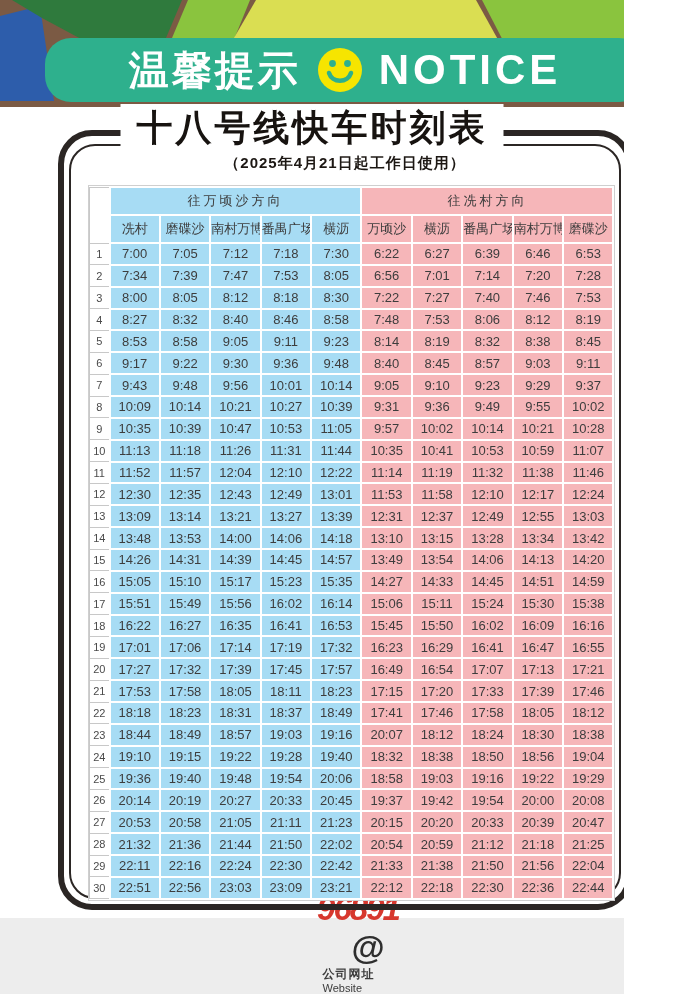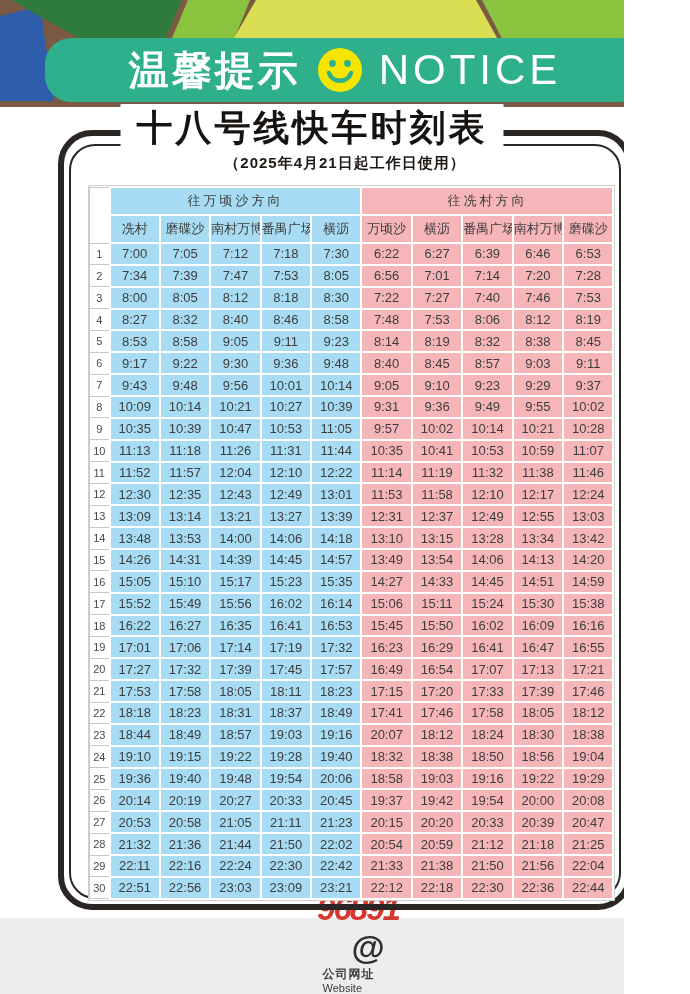--- a/index.html
+++ b/index.html
@@ -5,21 +5,21 @@
   html,body{margin:0;padding:0;background:#fff;}
   .page{position:relative;width:624px;height:994px;background:#fff;overflow:hidden;
         font-family:"Liberation Sans","DejaVu Sans",sans-serif;}
 
   
   .header-art{position:absolute;left:0;top:0;width:690px;height:107px;}
   .header-art svg{display:block;}
   .banner{position:absolute;left:45px;top:38px;width:600px;height:64px;background:#2eb08d;
           border-radius:26px;display:flex;align-items:center;justify-content:center;gap:16px;}
   .banner-cn{font-size:40px;font-weight:bold;color:#fff;letter-spacing:3px;}
-  .banner-en{font-size:42px;color:#fff;letter-spacing:4px;font-weight:400;}
+  .banner-en{font-size:42px;color:#fff;letter-spacing:4px;font-weight:700;}
   .smiley{width:46px;height:46px;flex:0 0 auto;}
 
   
   .outer-frame{position:absolute;left:58px;top:130px;width:574px;height:780px;
                border:6px solid #2b2624;border-radius:34px;box-sizing:border-box;z-index:1;}
   .inner-frame{position:absolute;left:69px;top:144px;width:552px;height:755px;
                border:2.5px solid #2b2624;border-radius:26px;box-sizing:border-box;z-index:1;}
   .title-block{position:absolute;left:50%;transform:translateX(-50%);top:104px;z-index:2;
                background:#fff;padding:0 16px;}
   .title-block h1{margin:0;font-size:36px;font-weight:900;letter-spacing:3px;color:#171310;white-space:nowrap;}
@@ -332,21 +332,21 @@
             <td class="blue">15:23</td>
             <td class="blue">15:35</td>
             <td class="pink">14:27</td>
             <td class="pink">14:33</td>
             <td class="pink">14:45</td>
             <td class="pink">14:51</td>
             <td class="pink">14:59</td>
           </tr>
           <tr>
             <td class="numcol">17</td>
-            <td class="blue">15:52</td>
+            <td class="blue">15:51</td>
             <td class="blue">15:49</td>
             <td class="blue">15:56</td>
             <td class="blue">16:02</td>
             <td class="blue">16:14</td>
             <td class="pink">15:06</td>
             <td class="pink">15:11</td>
             <td class="pink">15:24</td>
             <td class="pink">15:30</td>
             <td class="pink">15:38</td>
           </tr>

